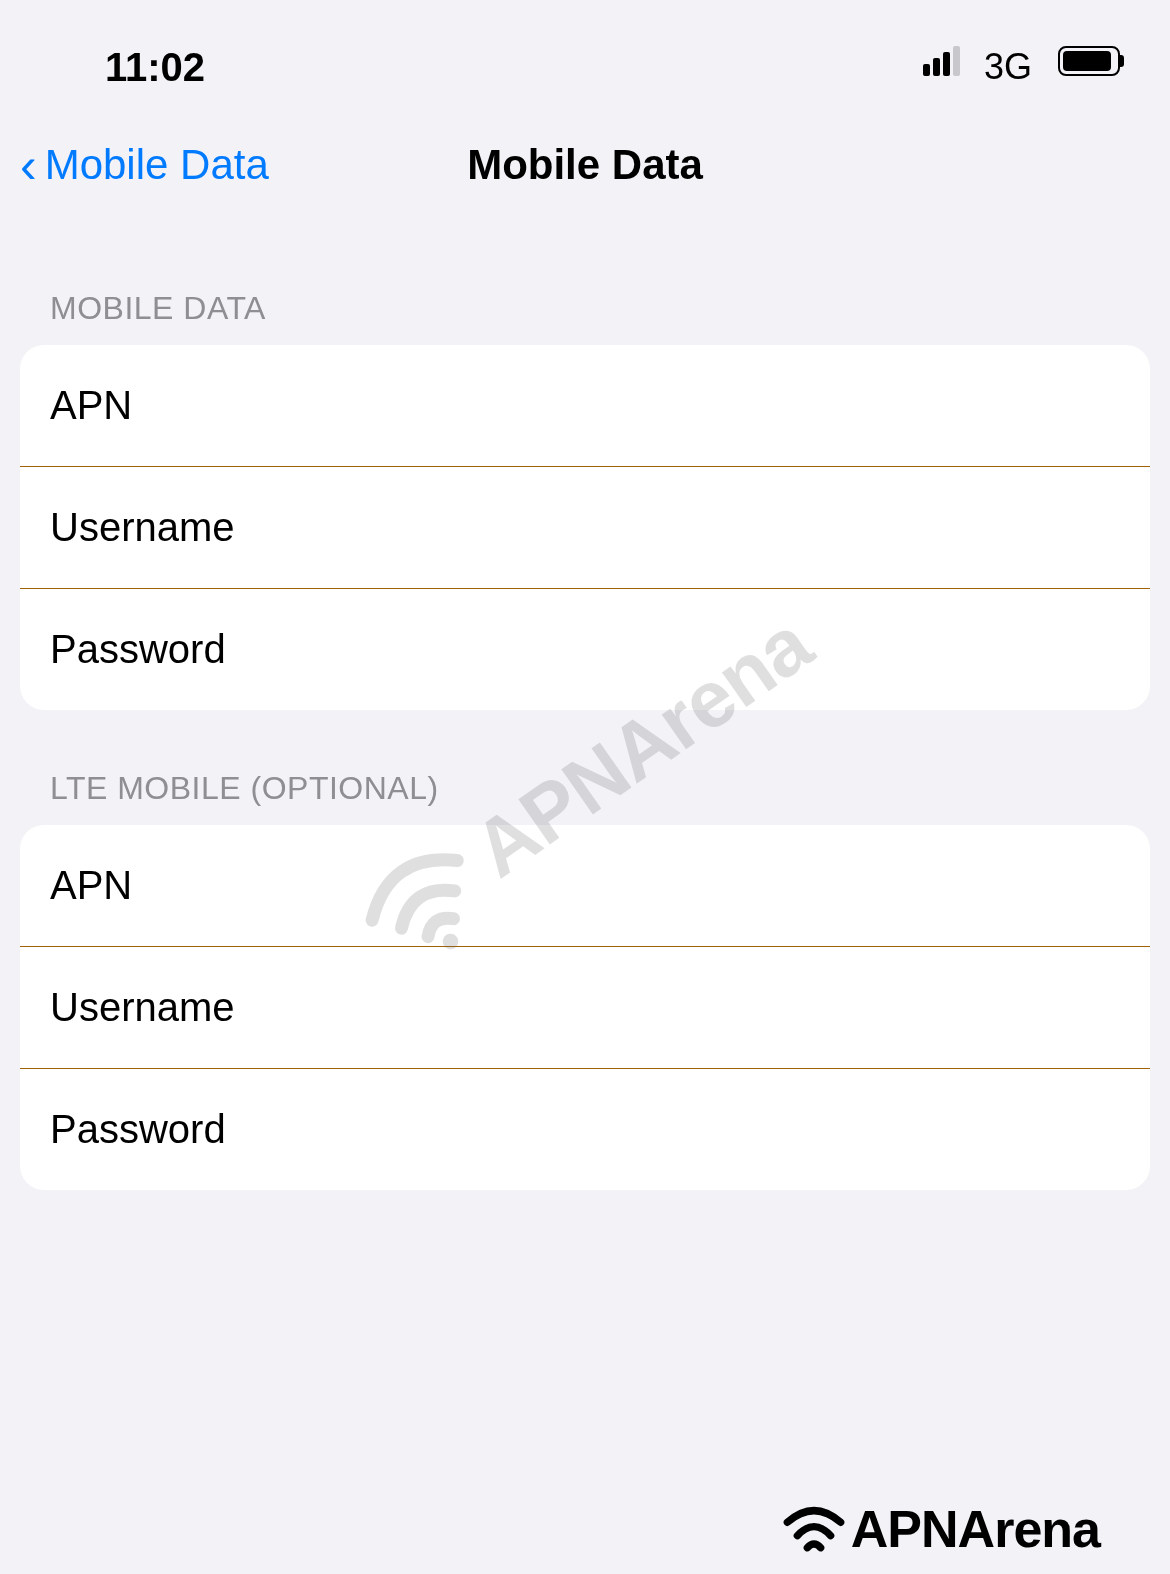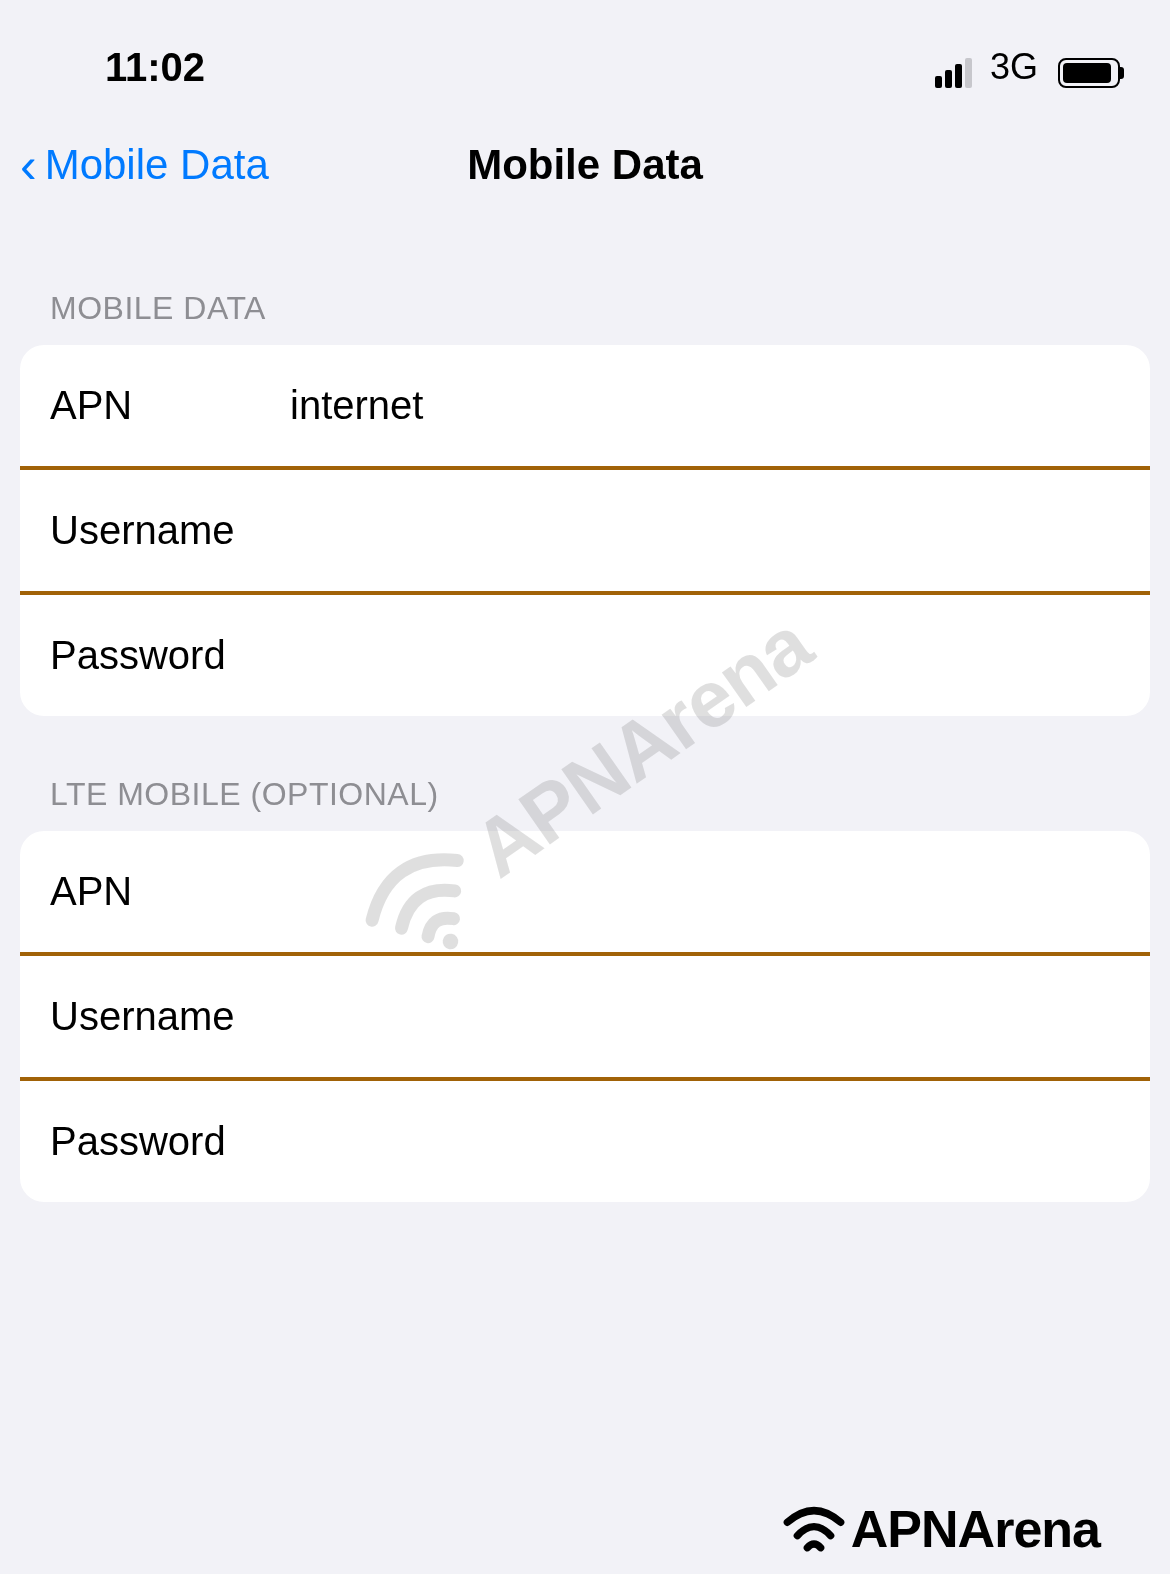--- a/index.html
+++ b/index.html
@@ -24,22 +24,22 @@
       height: 110px;
     }
     .status-time {
       font-size: 40px;
       font-weight: 600;
       color: #000;
       margin-left: 55px;
     }
     .status-right {
       display: flex;
-      align-items: flex-end;
-      gap: 14px;
+      align-items: flex-start;
+      gap: 20px;
     }
     .signal-icon {
       display: flex;
       align-items: flex-end;
       gap: 3px;
     }
     .signal-bar {
       width: 7px;
       background: #000;
       border-radius: 2px;
@@ -119,21 +119,21 @@
     .section-group {
       background: #fff;
       margin: 0 20px;
       border-radius: 24px;
       overflow: hidden;
     }
     .form-row {
       display: flex;
       align-items: center;
       padding: 38px 30px;
-      border-bottom: 4px solid #a16207;
+      border-bottom: 1px solid #a16207;
       min-height: 120px;
     }
     .form-row:last-child {
       border-bottom: none;
       justify-content: center;
     }
     .form-label {
       font-size: 40px;
       font-weight: 400;
       color: #000;
@@ -217,21 +217,20 @@
     <span class="back-chevron">‹</span>
     <span>Mobile Data</span>
   </div>
   <div class="nav-title">Mobile Data</div>
 </div>
 
 <div class="section-header">MOBILE DATA</div>
 <div class="section-group">
   <div class="form-row">
     <div class="form-label">APN</div>
-    <input class="form-input" type="text" value="internet" style="">
   </div>
   <div class="form-row">
     <div class="form-label">Username</div>
     <input class="form-input" type="text" value="" style="">
   </div>
   <div class="form-row">
     <div class="form-label">Password</div>
     <input class="form-input" type="password" value="" style="">
   </div>
 </div>

